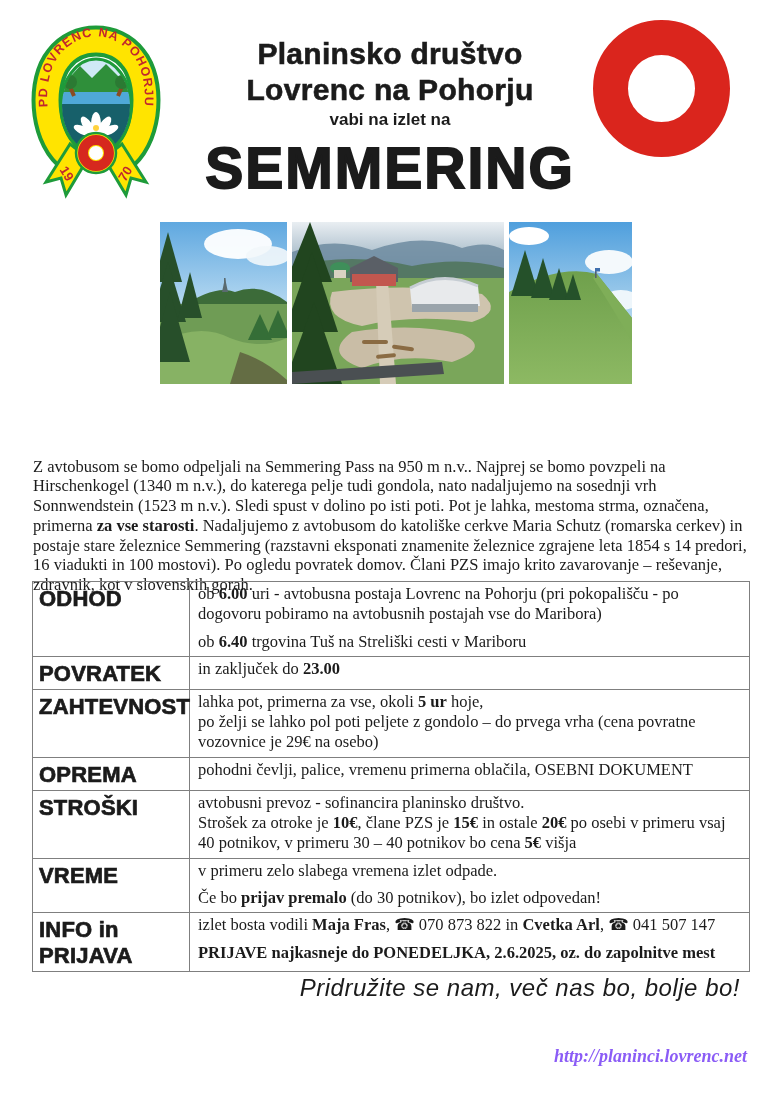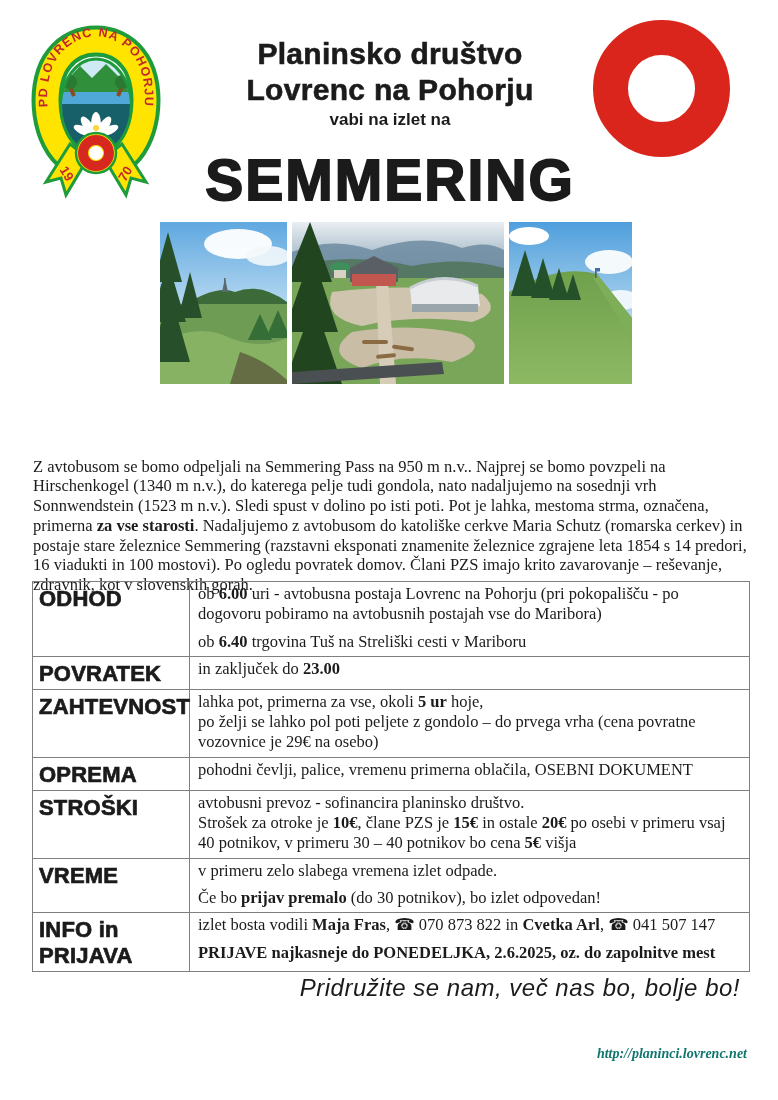--- a/index.html
+++ b/index.html
@@ -7,21 +7,21 @@
     position:relative; width:778px; height:1100px; margin:0 auto;
     background:#ffffff; overflow:hidden;
     font-family:"Liberation Sans", sans-serif; color:#1b1b1b;
   }
   
   .club-logo { position:absolute; left:30px; top:24px; width:132px; height:180px; }
   .ring-logo { position:absolute; left:593px; top:20px; width:137px; height:137px; }
   .header-titles { position:absolute; left:168px; top:36px; width:444px; text-align:center; }
   .club-name { font-size:30px; font-weight:bold; line-height:36px; letter-spacing:.3px; -webkit-text-stroke:.6px currentColor; }
   .invite-line { margin-top:2px; font-size:17px; font-weight:bold; }
-  .headline { margin-top:17px; font-size:57px; font-weight:bold; letter-spacing:2px; -webkit-text-stroke:1.8px currentColor; white-space:nowrap;text-align:center; }
+  .headline { margin-top:5px; font-size:57px; font-weight:bold; letter-spacing:2px; -webkit-text-stroke:1.8px currentColor; white-space:nowrap;text-align:center; }
   
   .photos { position:absolute; left:160px; top:222px; display:flex; gap:5px; }
   .photo { height:162px; overflow:hidden; }
   .photo svg { display:block; }
   
   .date-heading { position:absolute; left:0; top:383px; width:778px; text-align:center;
     font-size:40px; font-weight:bold; letter-spacing:1px; -webkit-text-stroke:1.4px currentColor; }
   
   .intro { position:absolute; left:33px; top:440px; width:717px;
     font-size:16.5px; line-height:19.8px; text-align:left;font-family:Liberation Serif, serif; }
@@ -31,22 +31,22 @@
   .info-table td { border:1.4px solid #7f7f7f; vertical-align:top; }
   .cell-label { width:148px; font-size:22px; font-weight:bold; line-height:26px;
     padding:4px 2px 2px 6px; letter-spacing:.2px; -webkit-text-stroke:.7px currentColor; }
   .cell-content { font-size:16.5px; line-height:20.3px; padding:2px 8px 4px 8px; }
   .cell-para { margin:0;font-family:Liberation Serif, serif; }
   .cell-para + .cell-para { margin-top:7px; }
   .cell-para.tight { margin-top:0; }
   b { font-weight:bold; }
   
   .slogan { position:absolute; right:38px; top:974px; font-size:24px; font-style:italic; letter-spacing:.5px; }
-  .site-url { position:absolute; right:31px; top:1046px; font-size:14px; font-style:italic;
-    font-family:"Liberation Serif", serif; font-weight:bold; color:#0f766e; text-decoration:none; }
+  .site-url { position:absolute; right:31px; top:1046px; font-size:18px; font-style:italic;
+    font-family:"Liberation Serif", serif; font-weight:bold; color:#8b5cf6; text-decoration:none; }
 </style>
 </head>
 <body>
 
 <div class="page">
 
   <div class="club-logo">
     <svg width="132" height="180" viewBox="0 0 132 180">
 
       <path d="M37 131 C 13 109, 11 57, 29 35 C 47 11, 85 11, 103 35 C 121 57, 119 109, 95 131" fill="none" stroke="#1e9b3a" stroke-width="31" stroke-linecap="round"></path>

